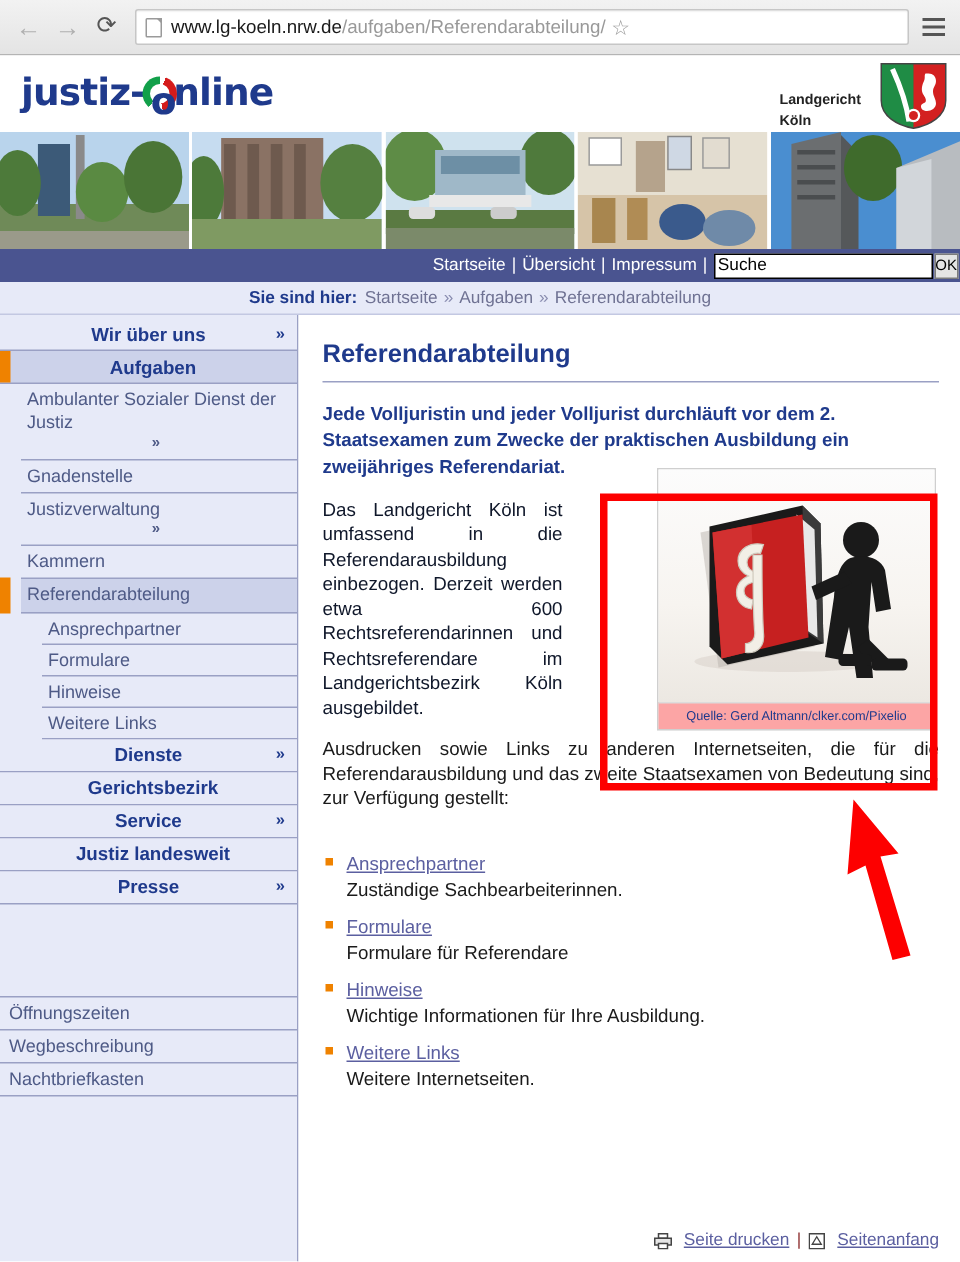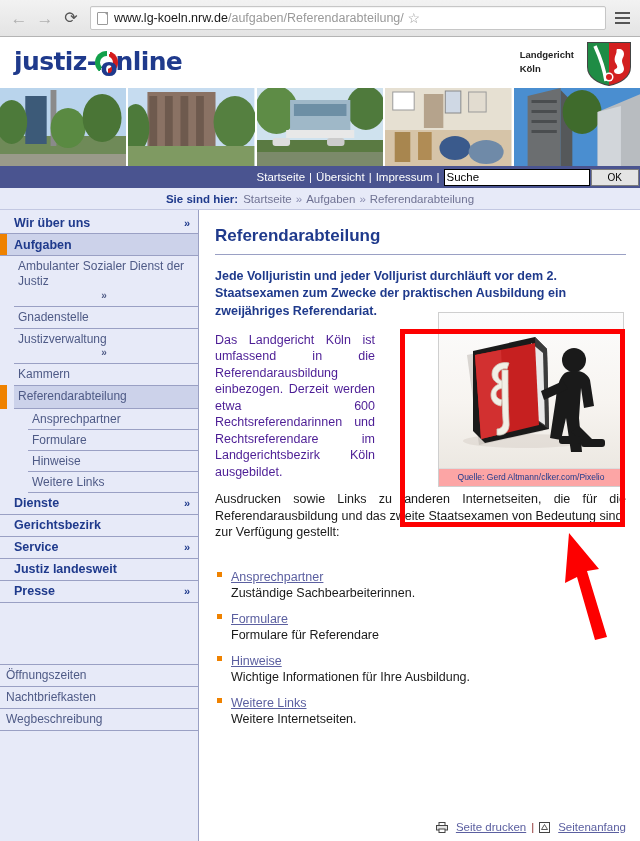--- a/index.html
+++ b/index.html
@@ -72,21 +72,21 @@
     background: conic-gradient(from 20deg, #d41b1b 0deg 150deg, #ffffff 150deg 200deg, #12a04a 200deg 340deg, #ffffff 340deg 360deg);
   }
   .logo .ring .r2 {
     position: absolute; inset: 5px; border-radius: 50%; background: #ffffff;
   }
   .logo .o {
     position: absolute; left: 6px; top: 2px; font-size: 25px;
     color: #1f3a8c; font-weight: bold;
   }
   .court-label {
-    position: absolute; right: 66px; top: 11px; font-size: 9.5px;
+    position: absolute; right: 66px; top: 23px; font-size: 9.5px;
     color: #222; line-height: 1.5; font-weight: bold; text-align: left;
   }
   .coat {
     position: absolute; right: 8px; top: 4px; width: 46px; height: 45px;
   }
 
   
   .banner { height: 78px; display: flex; overflow: hidden; }
   .banner .cell { flex: 1; position: relative; overflow: hidden; border-right: 2px solid #fff; }
   .banner .cell:last-child { border-right: 0; }
@@ -100,21 +100,21 @@
     color: #fff; font-size: 11.5px; text-decoration: none; padding: 0 4px;
   }
   .navbar .sep { color: #fff; font-size: 11.5px; }
   .search-input {
     width: 146px; height: 17px; font-size: 11.5px; border: 1px solid #000;
     background: #fff; padding: 0 2px; margin-left: 4px;
     font-family: "Liberation Sans", sans-serif; color: #000;
   }
   .ok-btn {
     height: 17px; font-size: 10px; border: 1px solid #7c7c7c;
-    background: #e4e4e4; padding: 0 16px; margin-left: 1px; margin-right: 1px;
+    background: #e4e4e4; padding: 0 0; margin-left: 1px; margin-right: 1px;
     font-family: "Liberation Sans", sans-serif;
   }
 
   
   .breadcrumb {
     height: 22px; background: #e7eaf8; display: flex; align-items: center;
     justify-content: center; font-size: 11.5px; color: #3b3b6e;
     border-bottom: 1px solid #c3c8e2;
   }
   .breadcrumb .lead { color: #1f3a8c; font-weight: bold; margin-right: 5px; }
@@ -134,21 +134,21 @@
     border-bottom: 1px solid #9aa0c4; position: relative;
     padding-left: 14px; padding-right: 8px;
     font-size: 12.5px; font-weight: bold; color: #1f3a8c;
     background: #e7eaf8;
   }
   .nav-top.active { background: #ccd2ea; }
   .nav-top.active:before {
     content: ""; position: absolute; left: 0; top: 0; bottom: 0; width: 7px;
     background: #ef8200;
   }
-  .nav-top .lbl { flex: 1; }
+  .nav-top .lbl { flex: 1; text-align: center; }
   .nav-top .chev { color: #1f3a8c; font-size: 11px; font-weight: bold; }
 
   .nav-sub {
     display: flex; align-items: flex-start; min-height: 21px;
     border-bottom: 1px solid #9aa0c4; margin-left: 14px;
     padding: 3px 8px 3px 4px; font-size: 12px; color: #4e5a86;
     position: relative; line-height: 1.28; flex-direction: column;
   }
   .nav-sub.active { background: #ccd2ea; }
   .nav-sub.active:before {
@@ -178,21 +178,21 @@
   }
   .page-title {
     font-size: 17px; color: #1f3a8c; font-weight: bold;
     border-bottom: 1px solid #9aa0c4; padding-bottom: 8px; margin-bottom: 13px;
   }
   .lead-text {
     font-size: 12.5px; color: #1f3a8c; font-weight: bold; line-height: 1.38;
     margin-bottom: 12px;
   }
   .flow-col {
-    width: 160px; font-size: 12.5px; color: #4c1d95; line-height: 1.32;
+    width: 160px; font-size: 12.5px; color: #0f172a; line-height: 1.32;
     text-align: justify;
   }
   .flow-col p { margin-bottom: 12px; }
   .flow-full {
     font-size: 12.5px; color: #1a1a1a; line-height: 1.32; text-align: justify;
     margin-top: -1px;
   }
 
   .figure {
     position: absolute; right: 16px; top: 102px; width: 186px;
@@ -431,24 +431,24 @@
         <span class="lbl">Presse</span>
         <span class="chev">»</span>
       </div>
 
       <div class="nav-gap"></div>
 
       <div class="nav-plain">
         <span>Öffnungszeiten</span>
       </div>
       <div class="nav-plain">
+        <span>Wegbeschreibung</span>
+      </div>
+      <div class="nav-plain">
         <span>Nachtbriefkasten</span>
-      </div>
-      <div class="nav-plain">
-        <span>Wegbeschreibung</span>
       </div>
       <div class="nav-tail"></div>
     </div>
 
     <div class="main">
       <div class="page-title">Referendarabteilung</div>
       <div class="lead-text">Jede Volljuristin und jeder Volljurist durchläuft vor dem 2. Staatsexamen zum Zwecke der praktischen Ausbildung ein zweijähriges Referendariat.</div>
 
       <div class="flow-col">
         <p>Das Landgericht Köln ist umfassend in die Referendarausbildung einbezogen. Derzeit werden etwa 600 Rechtsreferendarinnen und Rechtsreferendare im Landgerichtsbezirk Köln ausgebildet.</p>

